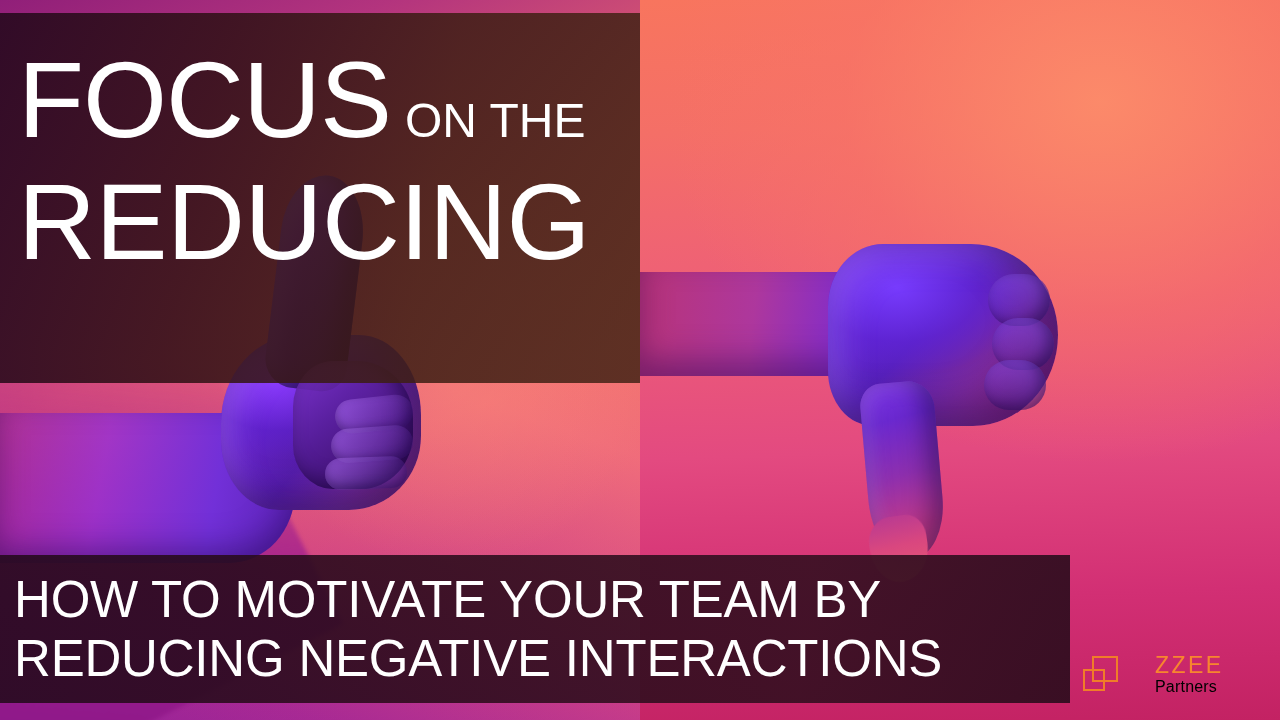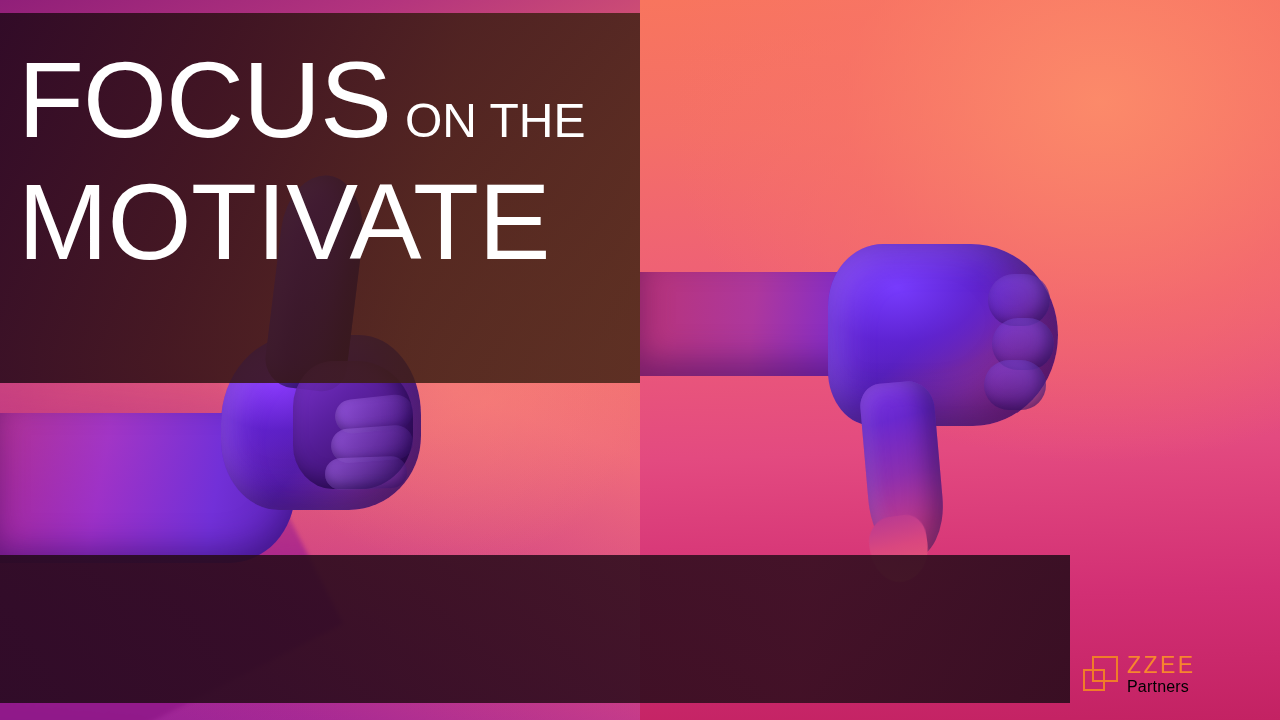--- a/index.html
+++ b/index.html
@@ -260,20 +260,21 @@
     white-space: nowrap;
   }
 
   
   .logo {
     position: absolute;
     left: 1082px; top: 648px;
     width: 170px; height: 52px;
     display: flex;
     align-items: center;
+    gap: 28px;
   }
   .logo-mark {
     position: relative;
     width: 38px; height: 40px;
     flex: none;
   }
   .logo-sq-big {
     position: absolute;
     left: 10px; top: 2px;
     width: 26px; height: 26px;
@@ -346,25 +347,29 @@
     <div class="td-thumbtip"></div>
   </div>
 
   <div class="panel-title"></div>
 
   <div class="title-block">
     <div class="title-line1">
       <span class="title-main">FOCUS</span>
       <span class="title-small">ON THE</span>
     </div>
-    <div class="title-line2">MOTIVATE</div>
+    <div class="title-line2">REDUCING</div>
   </div>
 
   <div class="panel-sub"></div>
 
+  <div class="subtitle-block">
+    <div class="subtitle-line">HOW TO MOTIVATE YOUR TEAM BY</div>
+    <div class="subtitle-line">REDUCING NEGATIVE INTERACTIONS</div>
+  </div>
 
   <div class="logo">
     <div class="logo-mark">
       <div class="logo-sq-big"></div>
       <div class="logo-sq-small"></div>
       <div class="logo-sq-inner"></div>
     </div>
     <div class="logo-text">
       <div class="logo-name">ZZEE</div>
       <div class="logo-tag">Partners</div>

